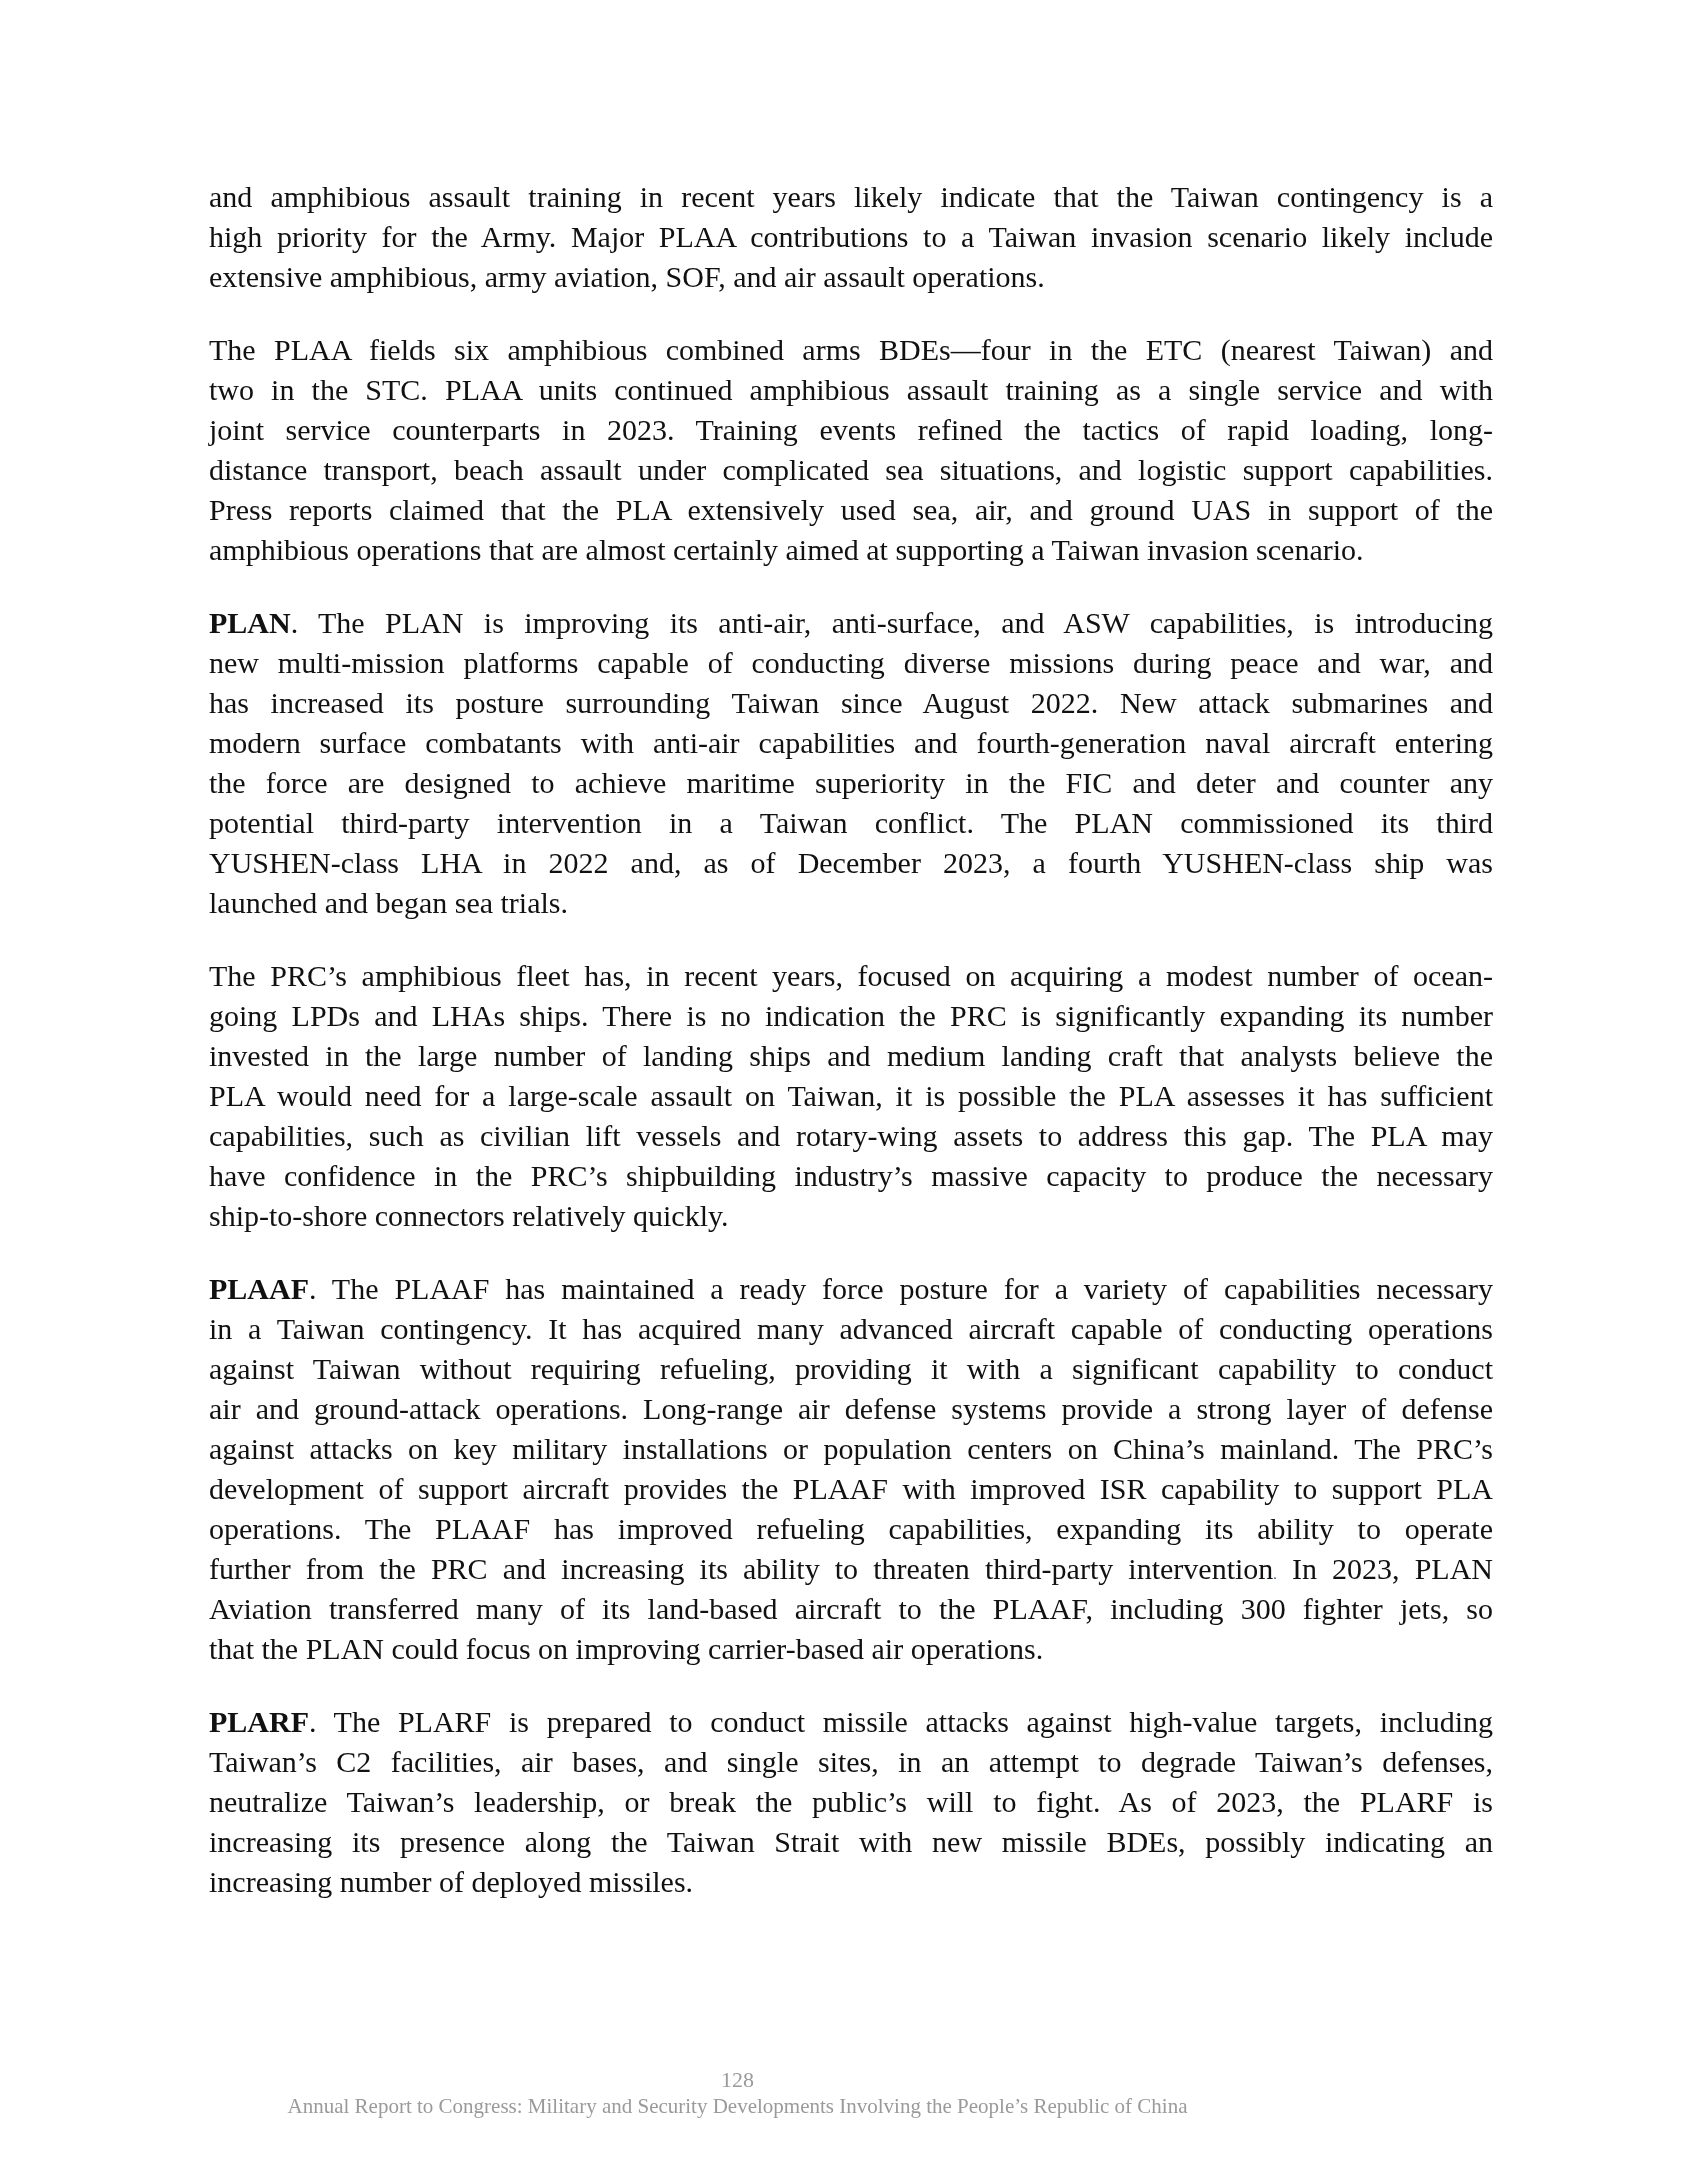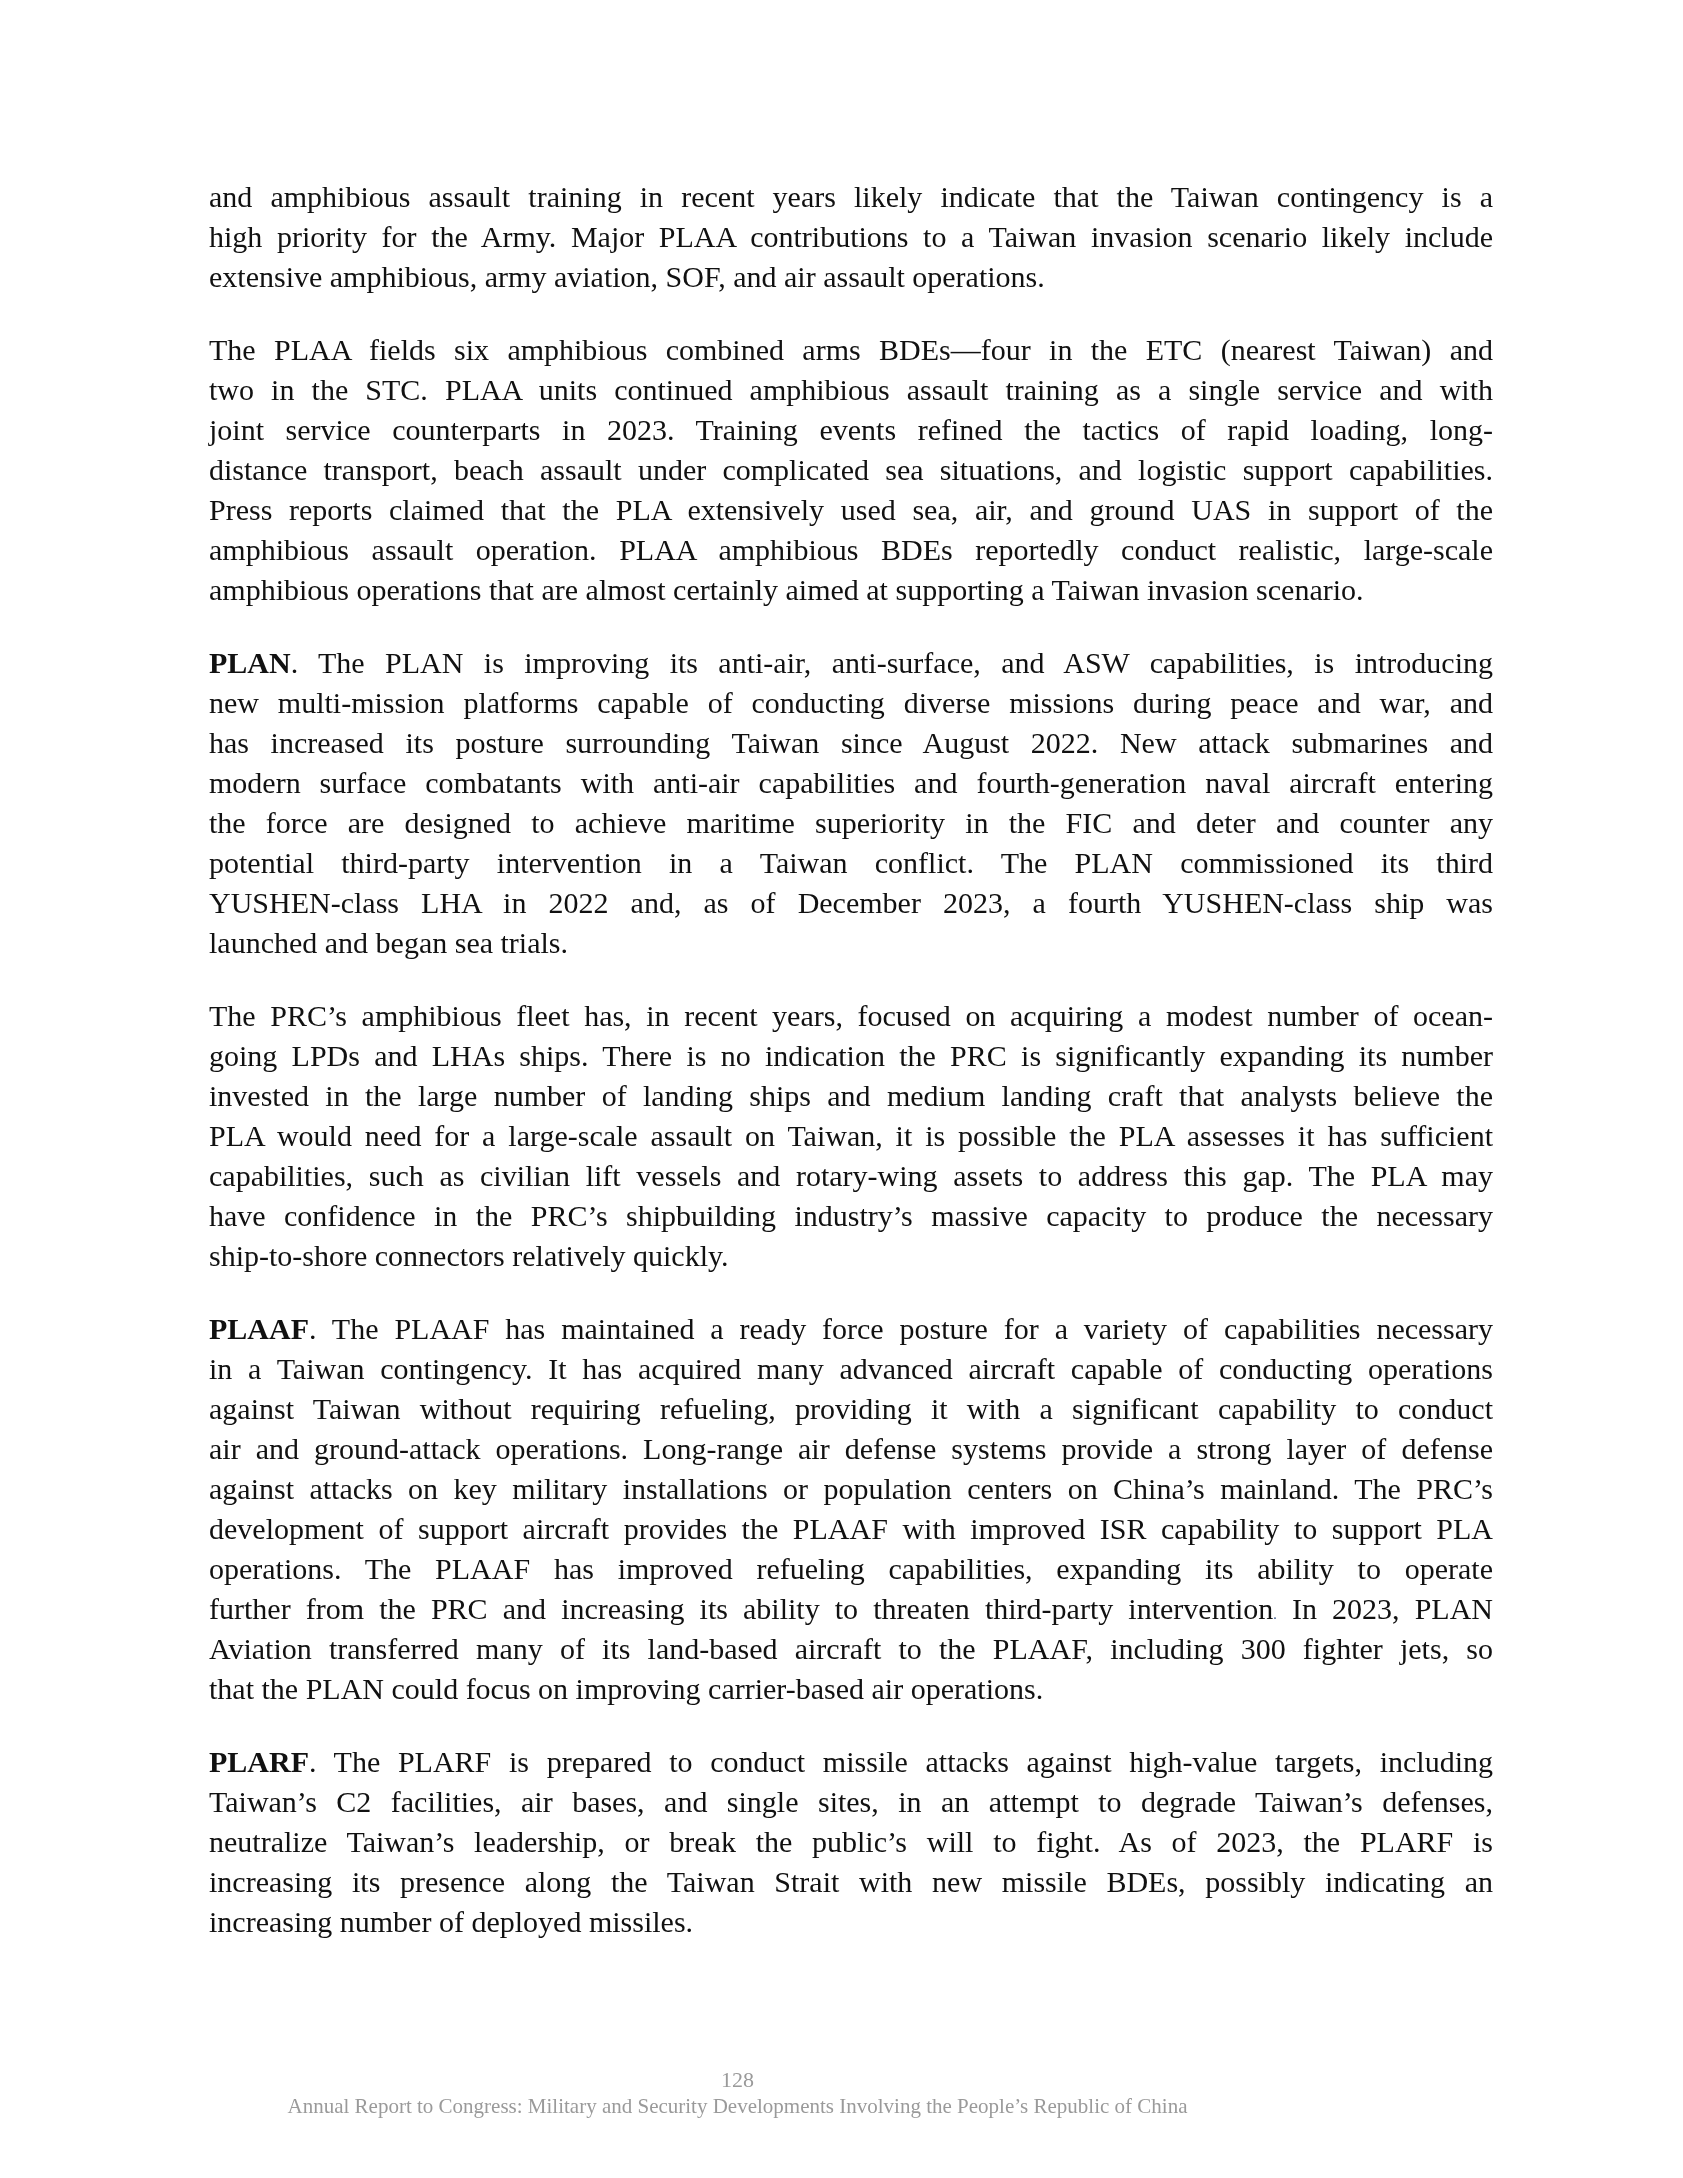--- a/index.html
+++ b/index.html
@@ -74,21 +74,20 @@
     <span class="line">high priority for the Army. Major PLAA contributions to a Taiwan invasion scenario likely include</span>
     <span class="line last">extensive amphibious, army aviation, SOF, and air assault operations.</span>
   </p>
 
   <p class="para">
     <span class="line">The PLAA fields six amphibious combined arms BDEs—four in the ETC (nearest Taiwan) and</span>
     <span class="line">two in the STC. PLAA units continued amphibious assault training as a single service and with</span>
     <span class="line">joint service counterparts in 2023. Training events refined the tactics of rapid loading, long-</span>
     <span class="line">distance transport, beach assault under complicated sea situations, and logistic support capabilities.</span>
     <span class="line">Press reports claimed that the PLA extensively used sea, air, and ground UAS in support of the</span>
-    <span class="line">amphibious assault operation. PLAA amphibious BDEs reportedly conduct realistic, large-scale</span>
     <span class="line last">amphibious operations that are almost certainly aimed at supporting a Taiwan invasion scenario.</span>
   </p>
 
   <p class="para">
     <span class="line"><b class="lead">PLAN</b><span>. The PLAN is improving its anti-air, anti-surface, and ASW capabilities, is introducing</span></span>
     <span class="line">new multi-mission platforms capable of conducting diverse missions during peace and war, and</span>
     <span class="line">has increased its posture surrounding Taiwan since August 2022. New attack submarines and</span>
     <span class="line">modern surface combatants with anti-air capabilities and fourth-generation naval aircraft entering</span>
     <span class="line">the force are designed to achieve maritime superiority in the FIC and deter and counter any</span>
     <span class="line">potential third-party intervention in a Taiwan conflict. The PLAN commissioned its third</span>

